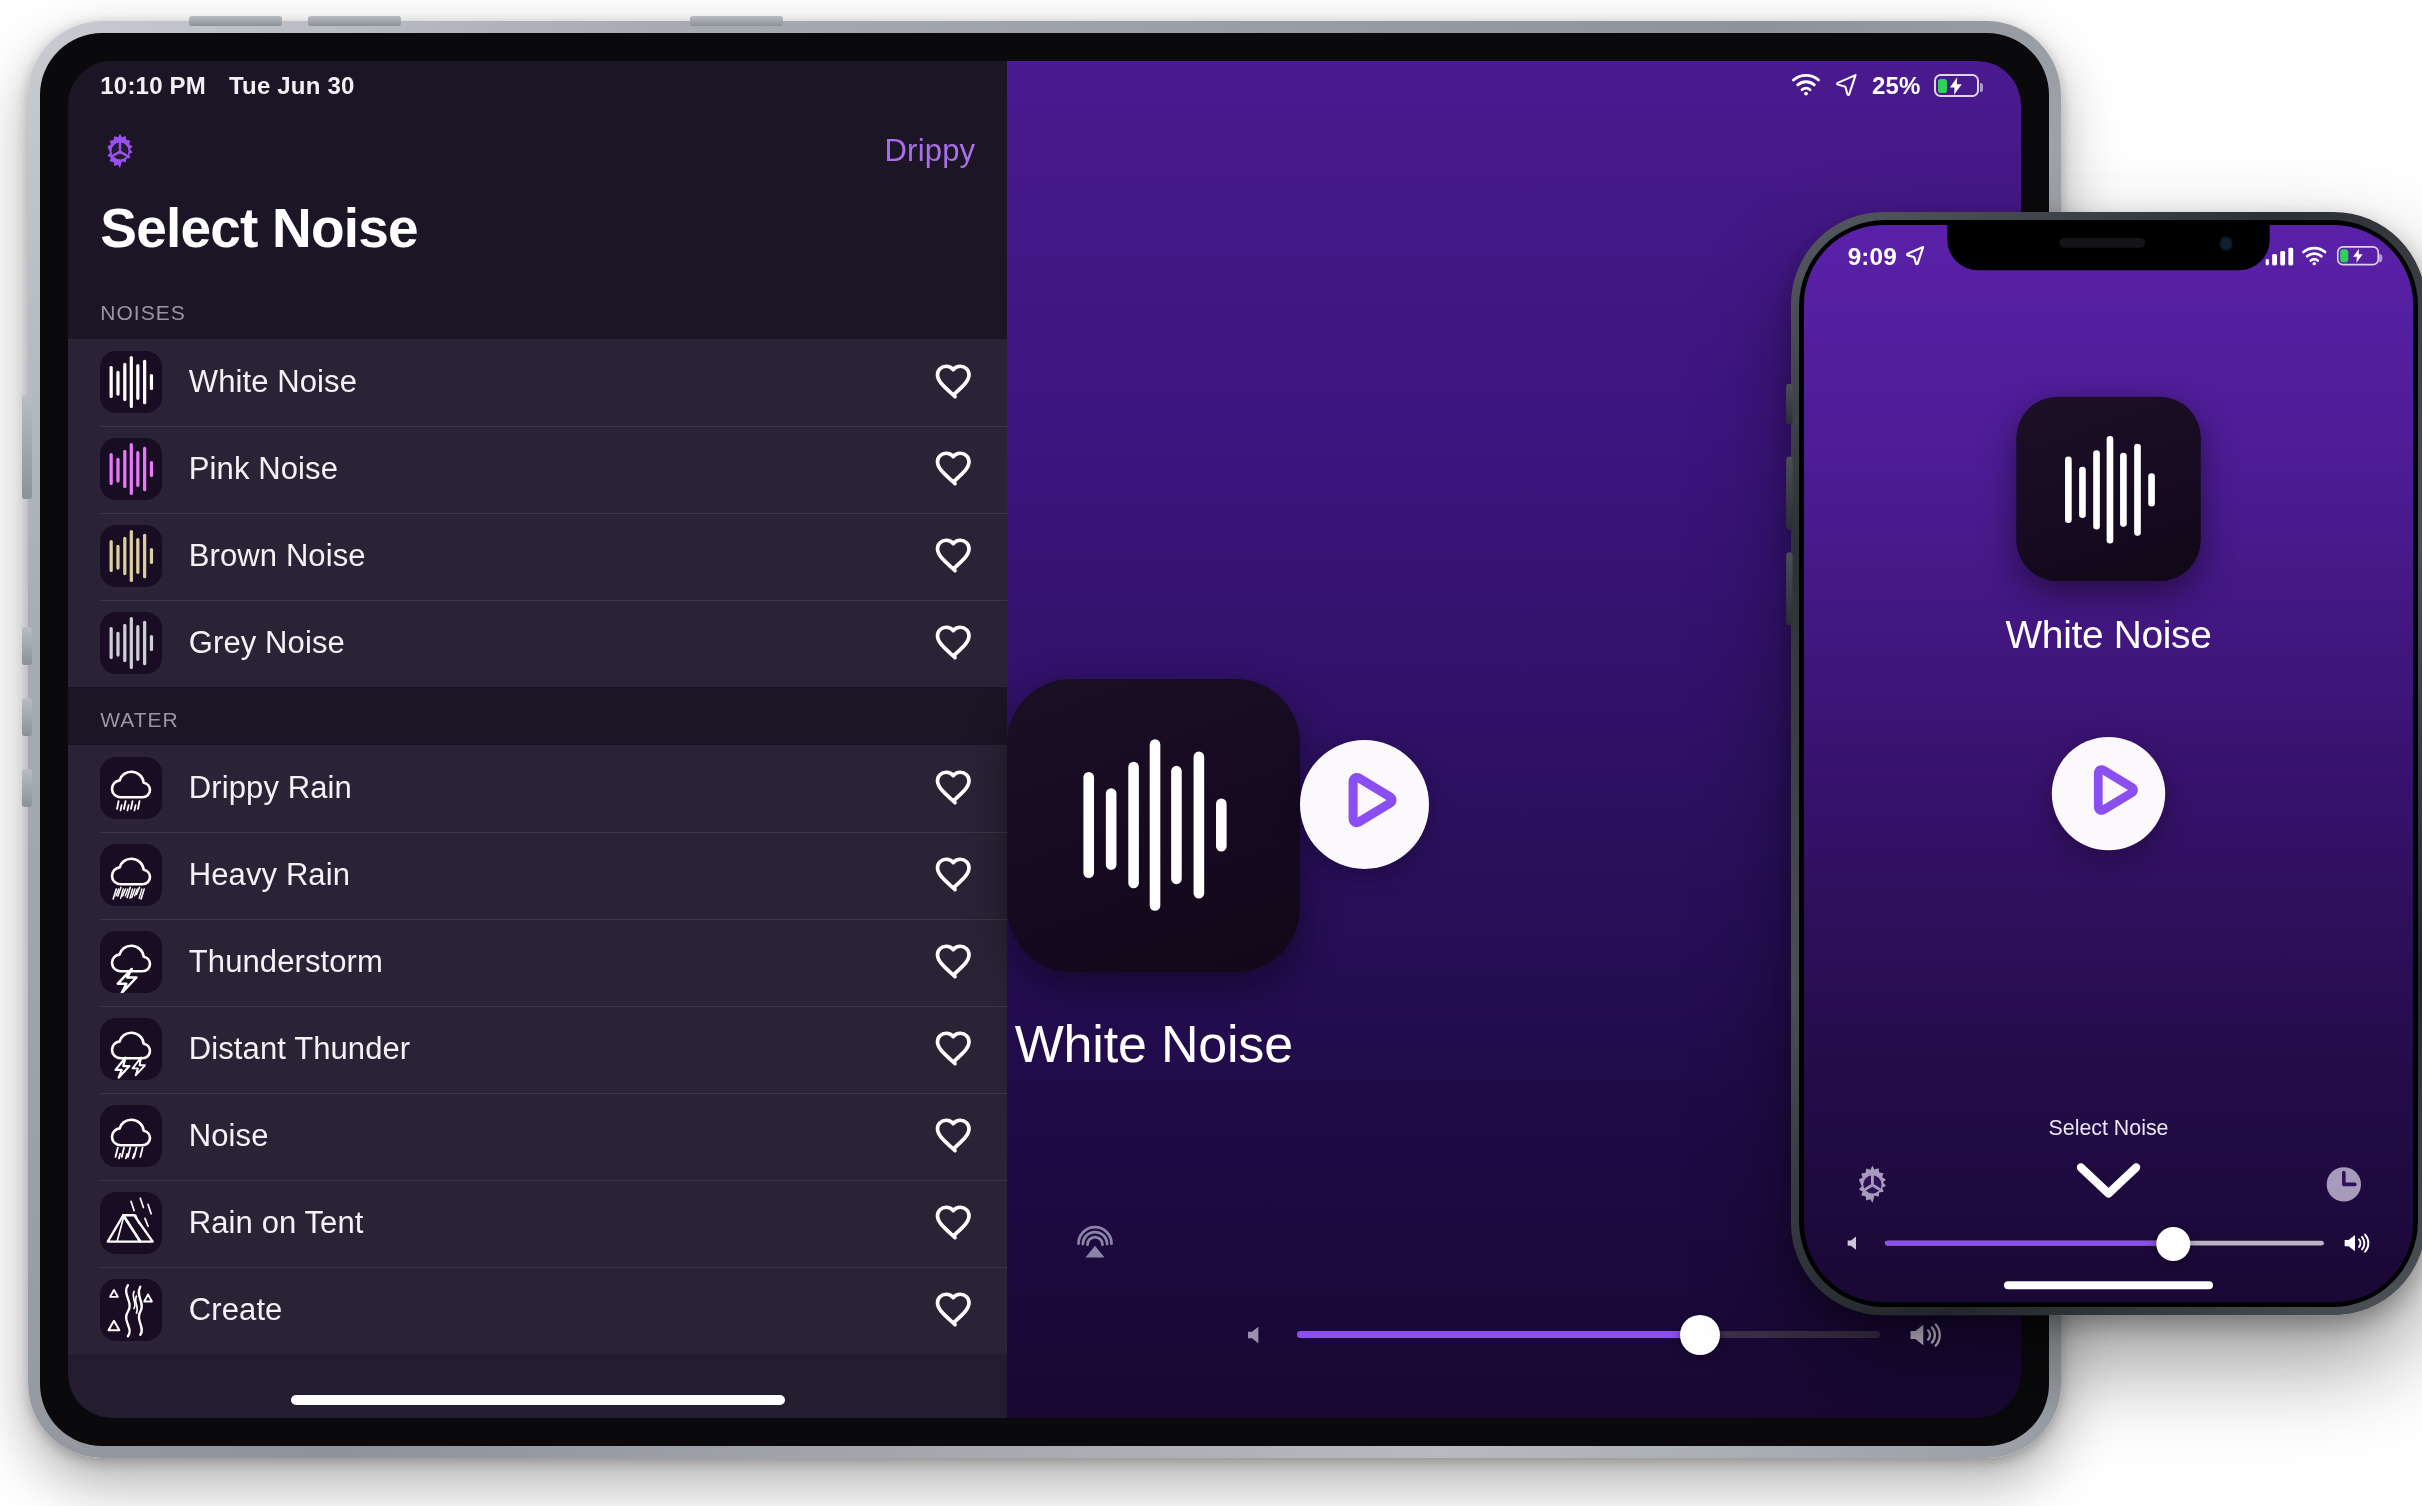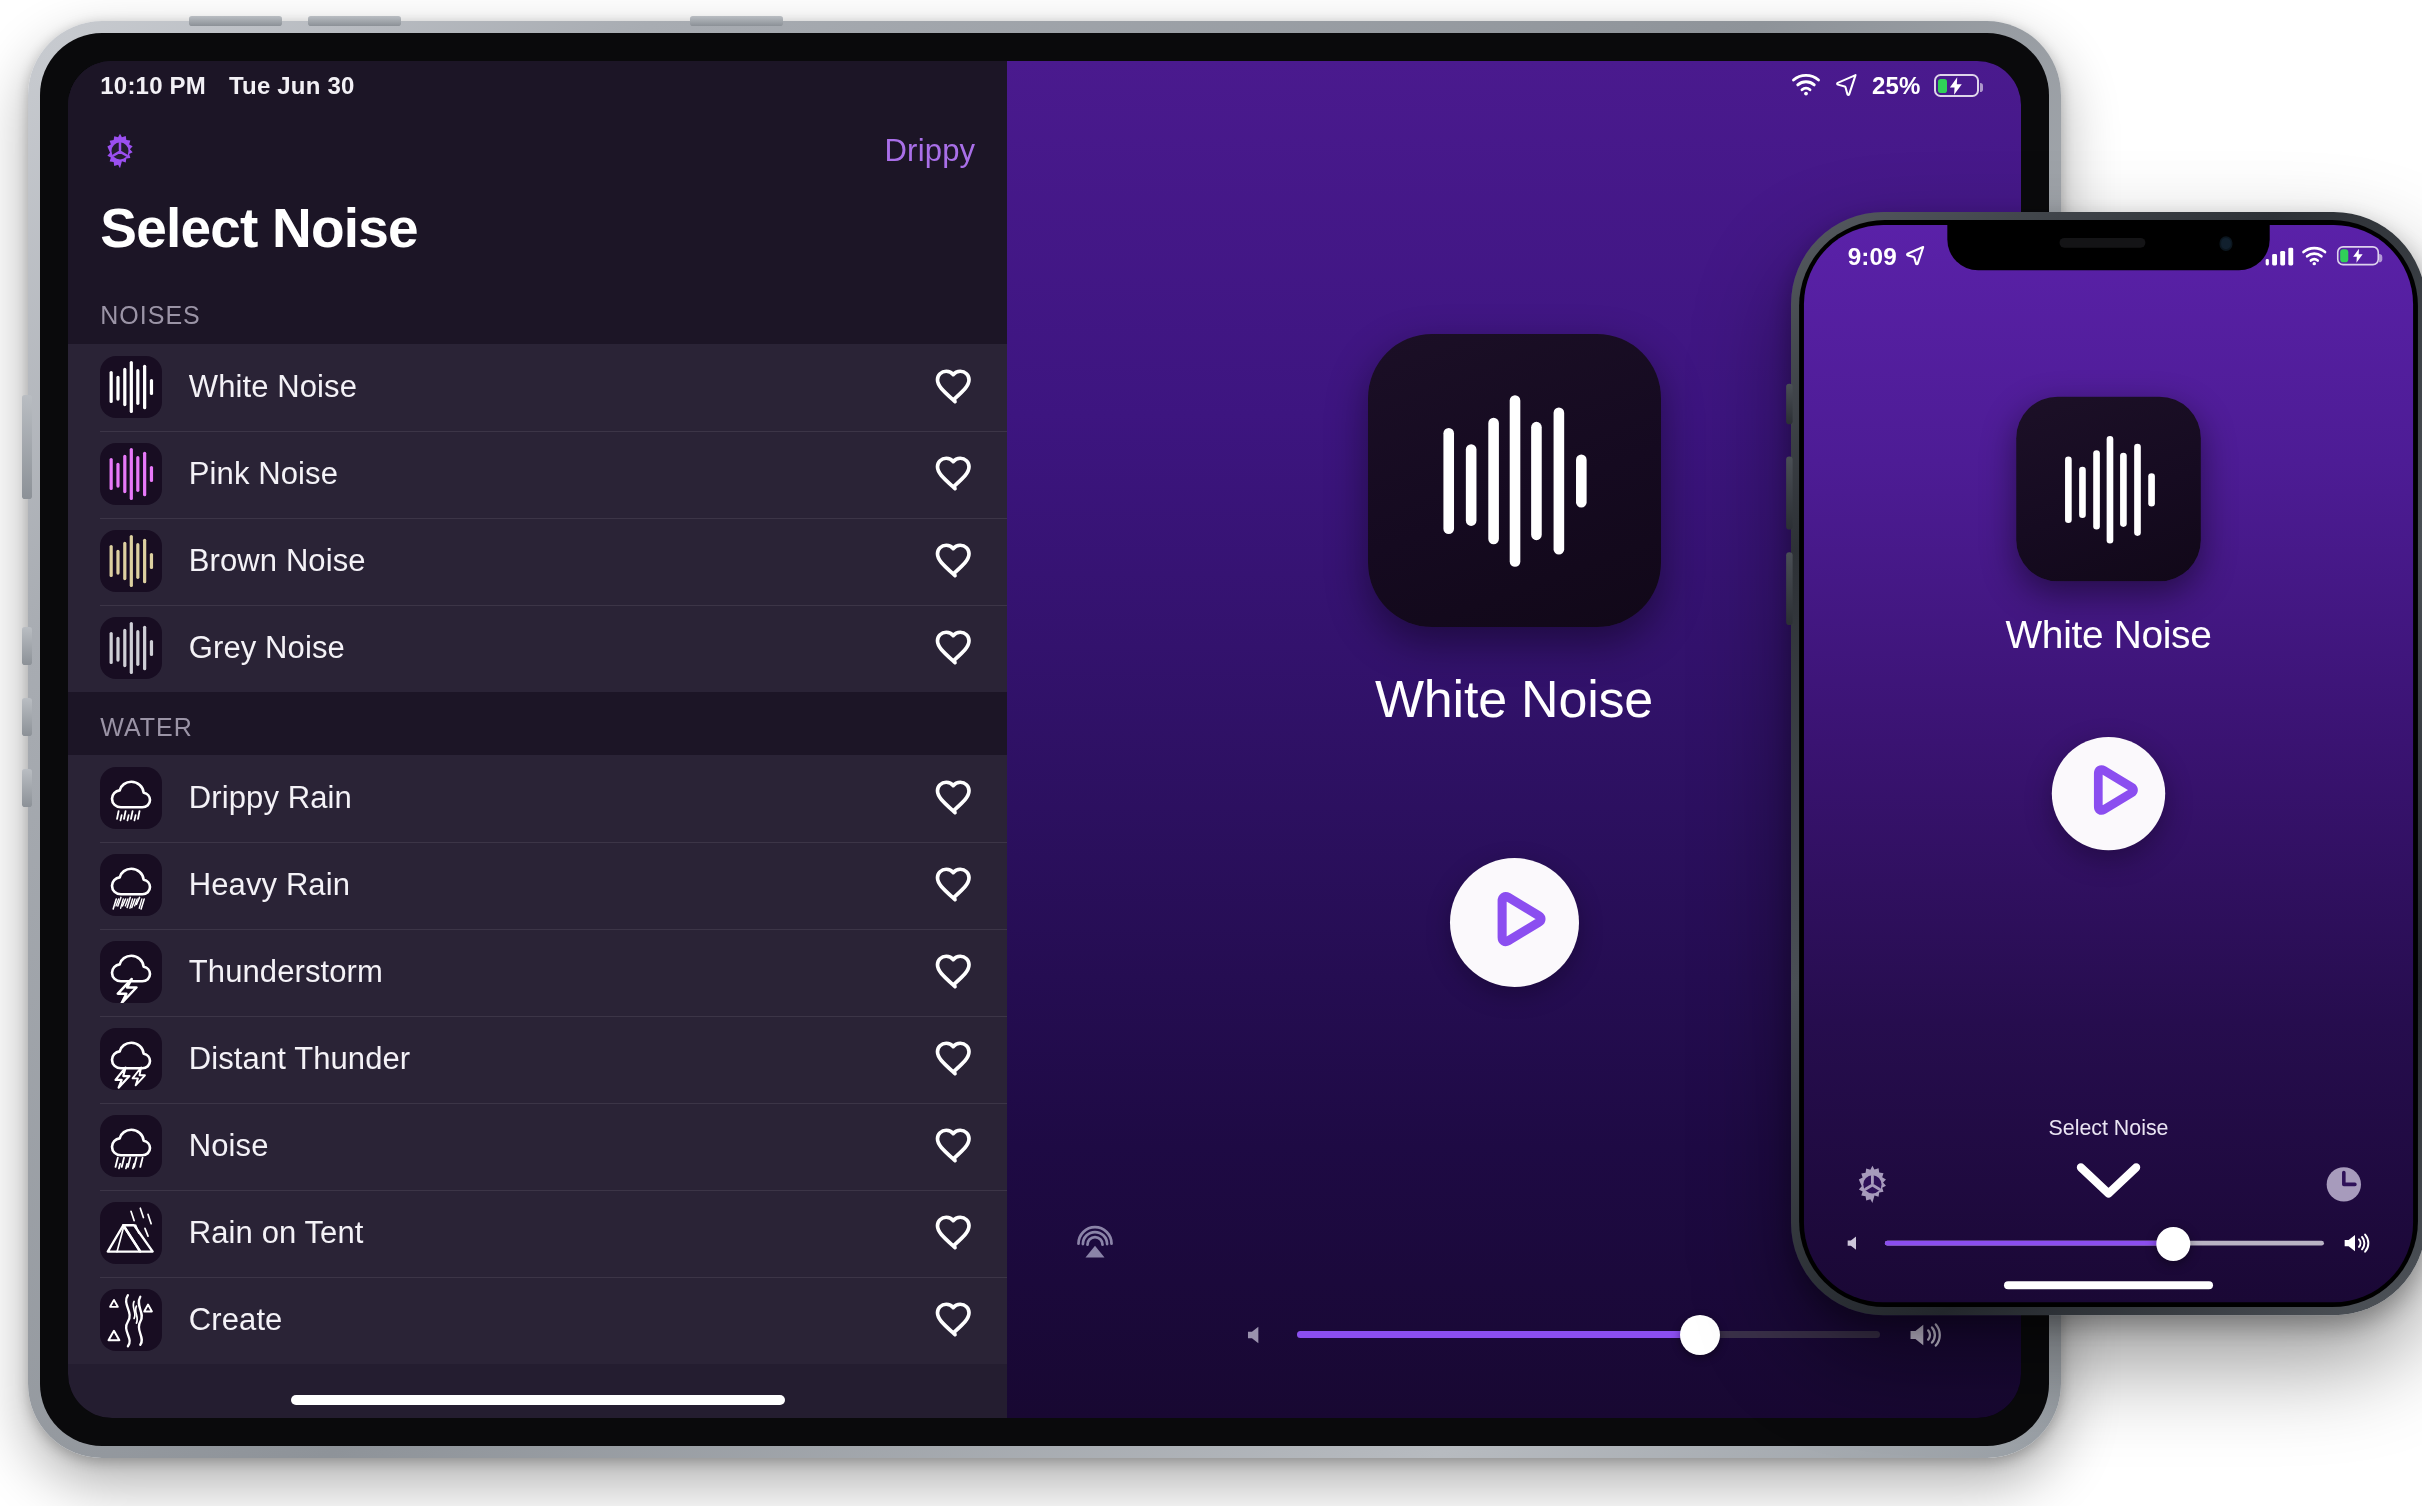--- a/index.html
+++ b/index.html
@@ -76,21 +76,21 @@
   #sidebar-title{
     font-size:55px; font-weight:700; color:#ffffff;
     letter-spacing:-0.8px; margin-top:15px; padding-bottom:5.7px;
   }
   #list-scroll{
     flex:1; overflow:hidden; position:relative;
   }
   .section-head{
     background:#1c1526;
     color:#9b94a6;
-    font-size:25px; letter-spacing:1px;
+    font-size:21px; letter-spacing:1px;
     padding:21px 0 13.2px 32px;
     font-weight:400;
   }
   .row{
     display:flex; align-items:center;
     height:87px;
     background:#2a2336;
     padding:0 0 0 32px;
     position:relative;
     cursor:pointer;
@@ -123,21 +123,21 @@
     transform:translateX(-50%);
     width:494px; height:10.4px; border-radius:5.7px;
     background:#ffffff; z-index:40;
   }
 
   
   #detail{
     flex:1; height:100%;
     background:linear-gradient(180deg,#4a1a8e 0%,#3d1580 26%,#2c1060 55%,#1e0a44 80%,#180832 100%);
     position:relative;
-    display:flex; flex-direction:column; align-items:center;
+    display:flex; flex-direction:row; align-items:center;
   }
   #detail-statusbar{
     position:absolute; top:0; left:0; right:0; height:49px;
     display:flex; align-items:center; justify-content:flex-end;
     padding-right:42px; gap:13.2px;
   }
   #ipad-battery-pct{ font-size:24px; color:#fff; font-weight:600; letter-spacing:0.2px; }
   .batt-shell{
     width:45px; height:23px; border:2.4px solid rgba(255,255,255,.82);
     border-radius:6.6px; position:relative; display:flex; align-items:center; padding:2.4px;

